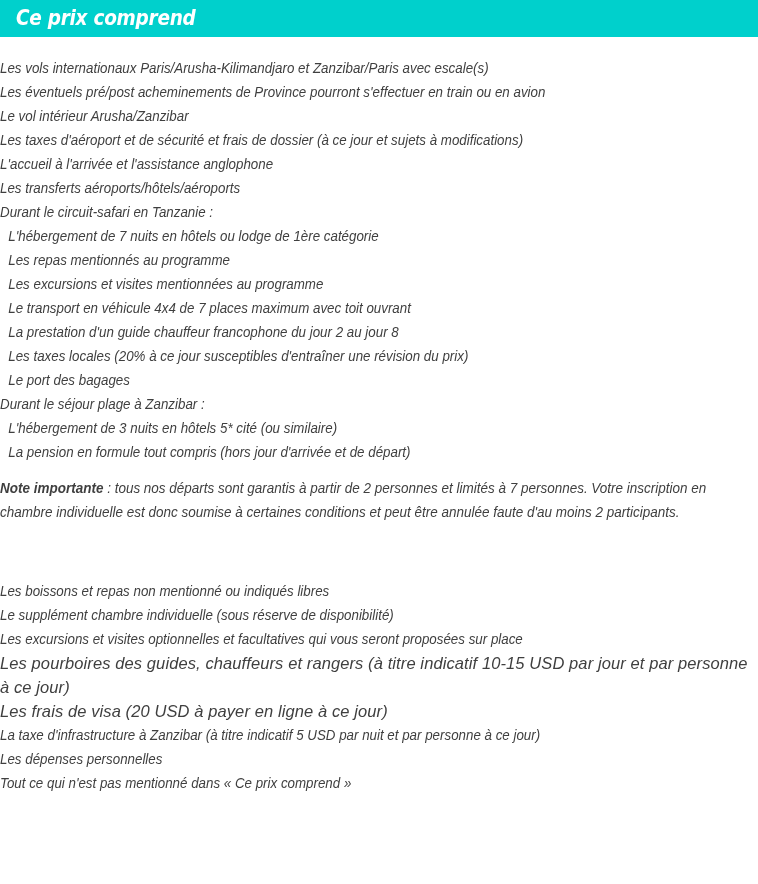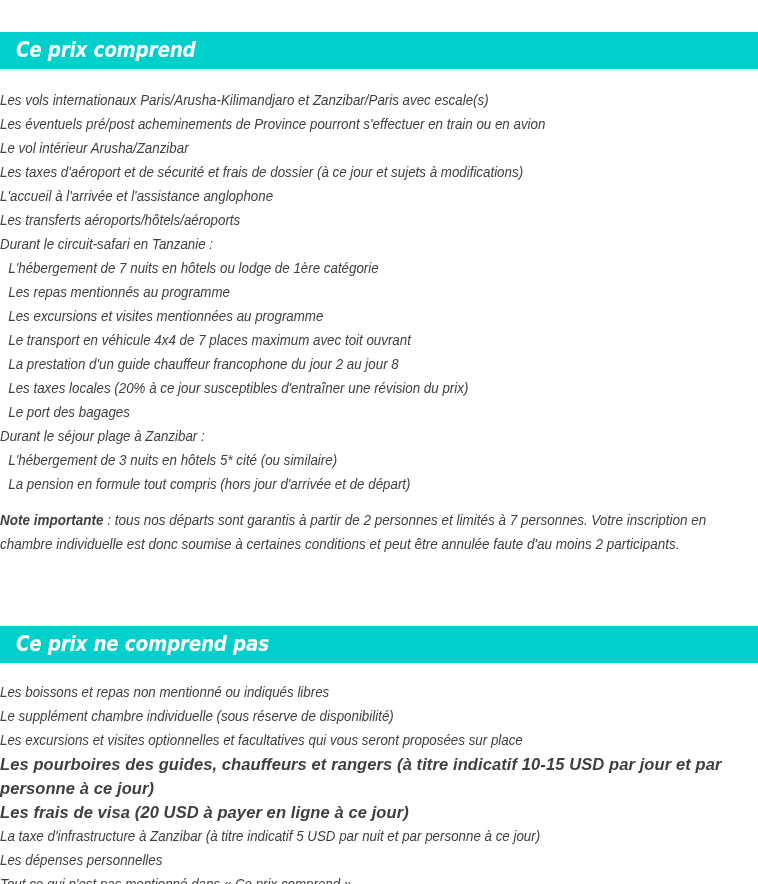--- a/index.html
+++ b/index.html
@@ -22,21 +22,20 @@
   }
 
   
   .banner {
     background: #00d0cc;
     height: 37px;
     display: flex;
     align-items: center;
     padding: 0 0 0 16px;
     box-sizing: border-box;
-    margin-top: 32px;
   }
   .banner-title {
     color: #ffffff;
     font-family: "DejaVu Sans", sans-serif;
     font-style: italic;
     font-weight: bold;
     font-size: 21px;
     line-height: 21px;
     letter-spacing: -0.3px;
     transform: scaleX(0.88);
@@ -63,21 +62,20 @@
     padding-left: 9px;
   }
 
   
   .line.wide {
     font-size: 16.5px;
     line-height: 24px;
     transform: scaleX(1);
     white-space: normal;
     letter-spacing: 0.1px;
-    font-weight: bold;
   }
 
   
   .note {
     font-family: "Liberation Sans", sans-serif;
     font-style: italic;
     font-size: 14.5px;
     line-height: 24px;
     color: #3f3f3f;
     transform: scaleX(0.93);
@@ -126,23 +124,20 @@
     </div>
 
   <div class="spacer-note"></div>
 
   <div class="note">
     <b>Note importante</b><span> : tous nos départs sont garantis à partir de 2 personnes et limités à 7 personnes. Votre inscription en chambre individuelle est donc soumise à certaines conditions et peut être annulée faute d'au moins 2 participants.</span>
   </div>
 
   <div class="spacer-mid"></div>
 
-  <div class="banner">
-    <div class="banner-title">Ce prix ne comprend pas</div>
-  </div>
 
   <div class="spacer-top-2"></div>
 
   <div class="section-body" id="not-included-list">
       <div class="line">Les boissons et repas non mentionné ou indiqués libres</div>
       <div class="line">Le supplément chambre individuelle (sous réserve de disponibilité)</div>
       <div class="line">Les excursions et visites optionnelles et facultatives qui vous seront proposées sur place</div>
       <div class="line wide">Les pourboires des guides, chauffeurs et rangers (à titre indicatif 10-15 USD par jour et par personne à ce jour)</div>
       <div class="line wide">Les frais de visa (20 USD à payer en ligne à ce jour)</div>
       <div class="line">La taxe d'infrastructure à Zanzibar (à titre indicatif 5 USD par nuit et par personne à ce jour)</div>

